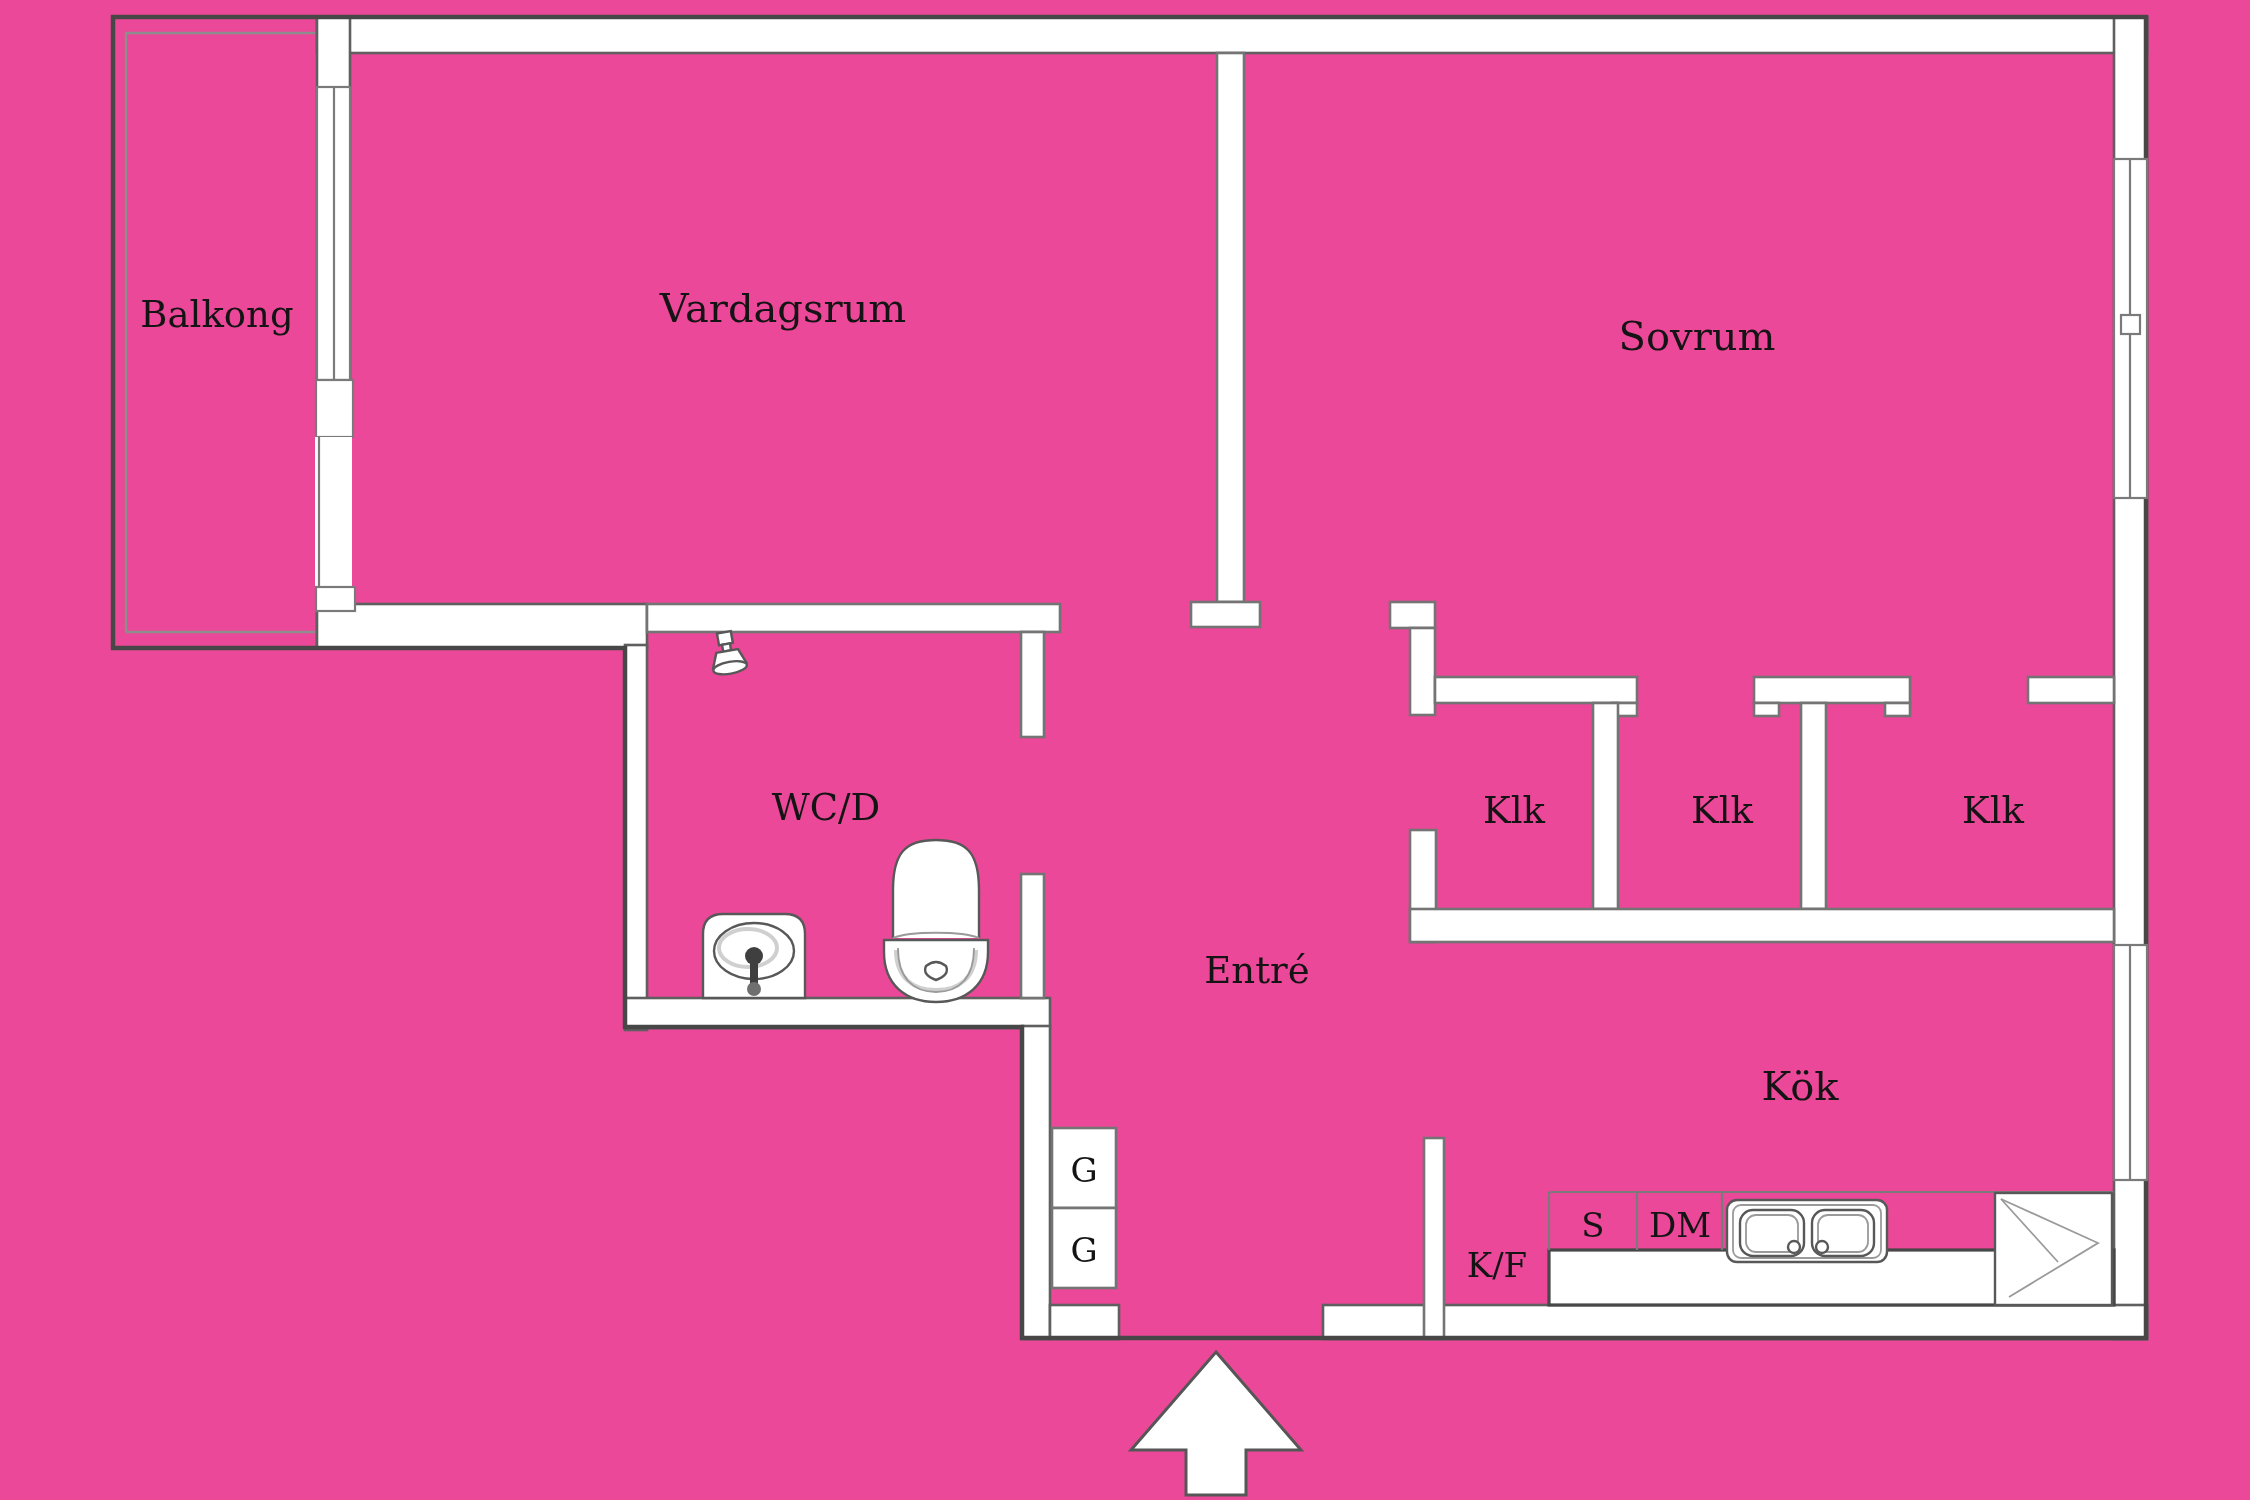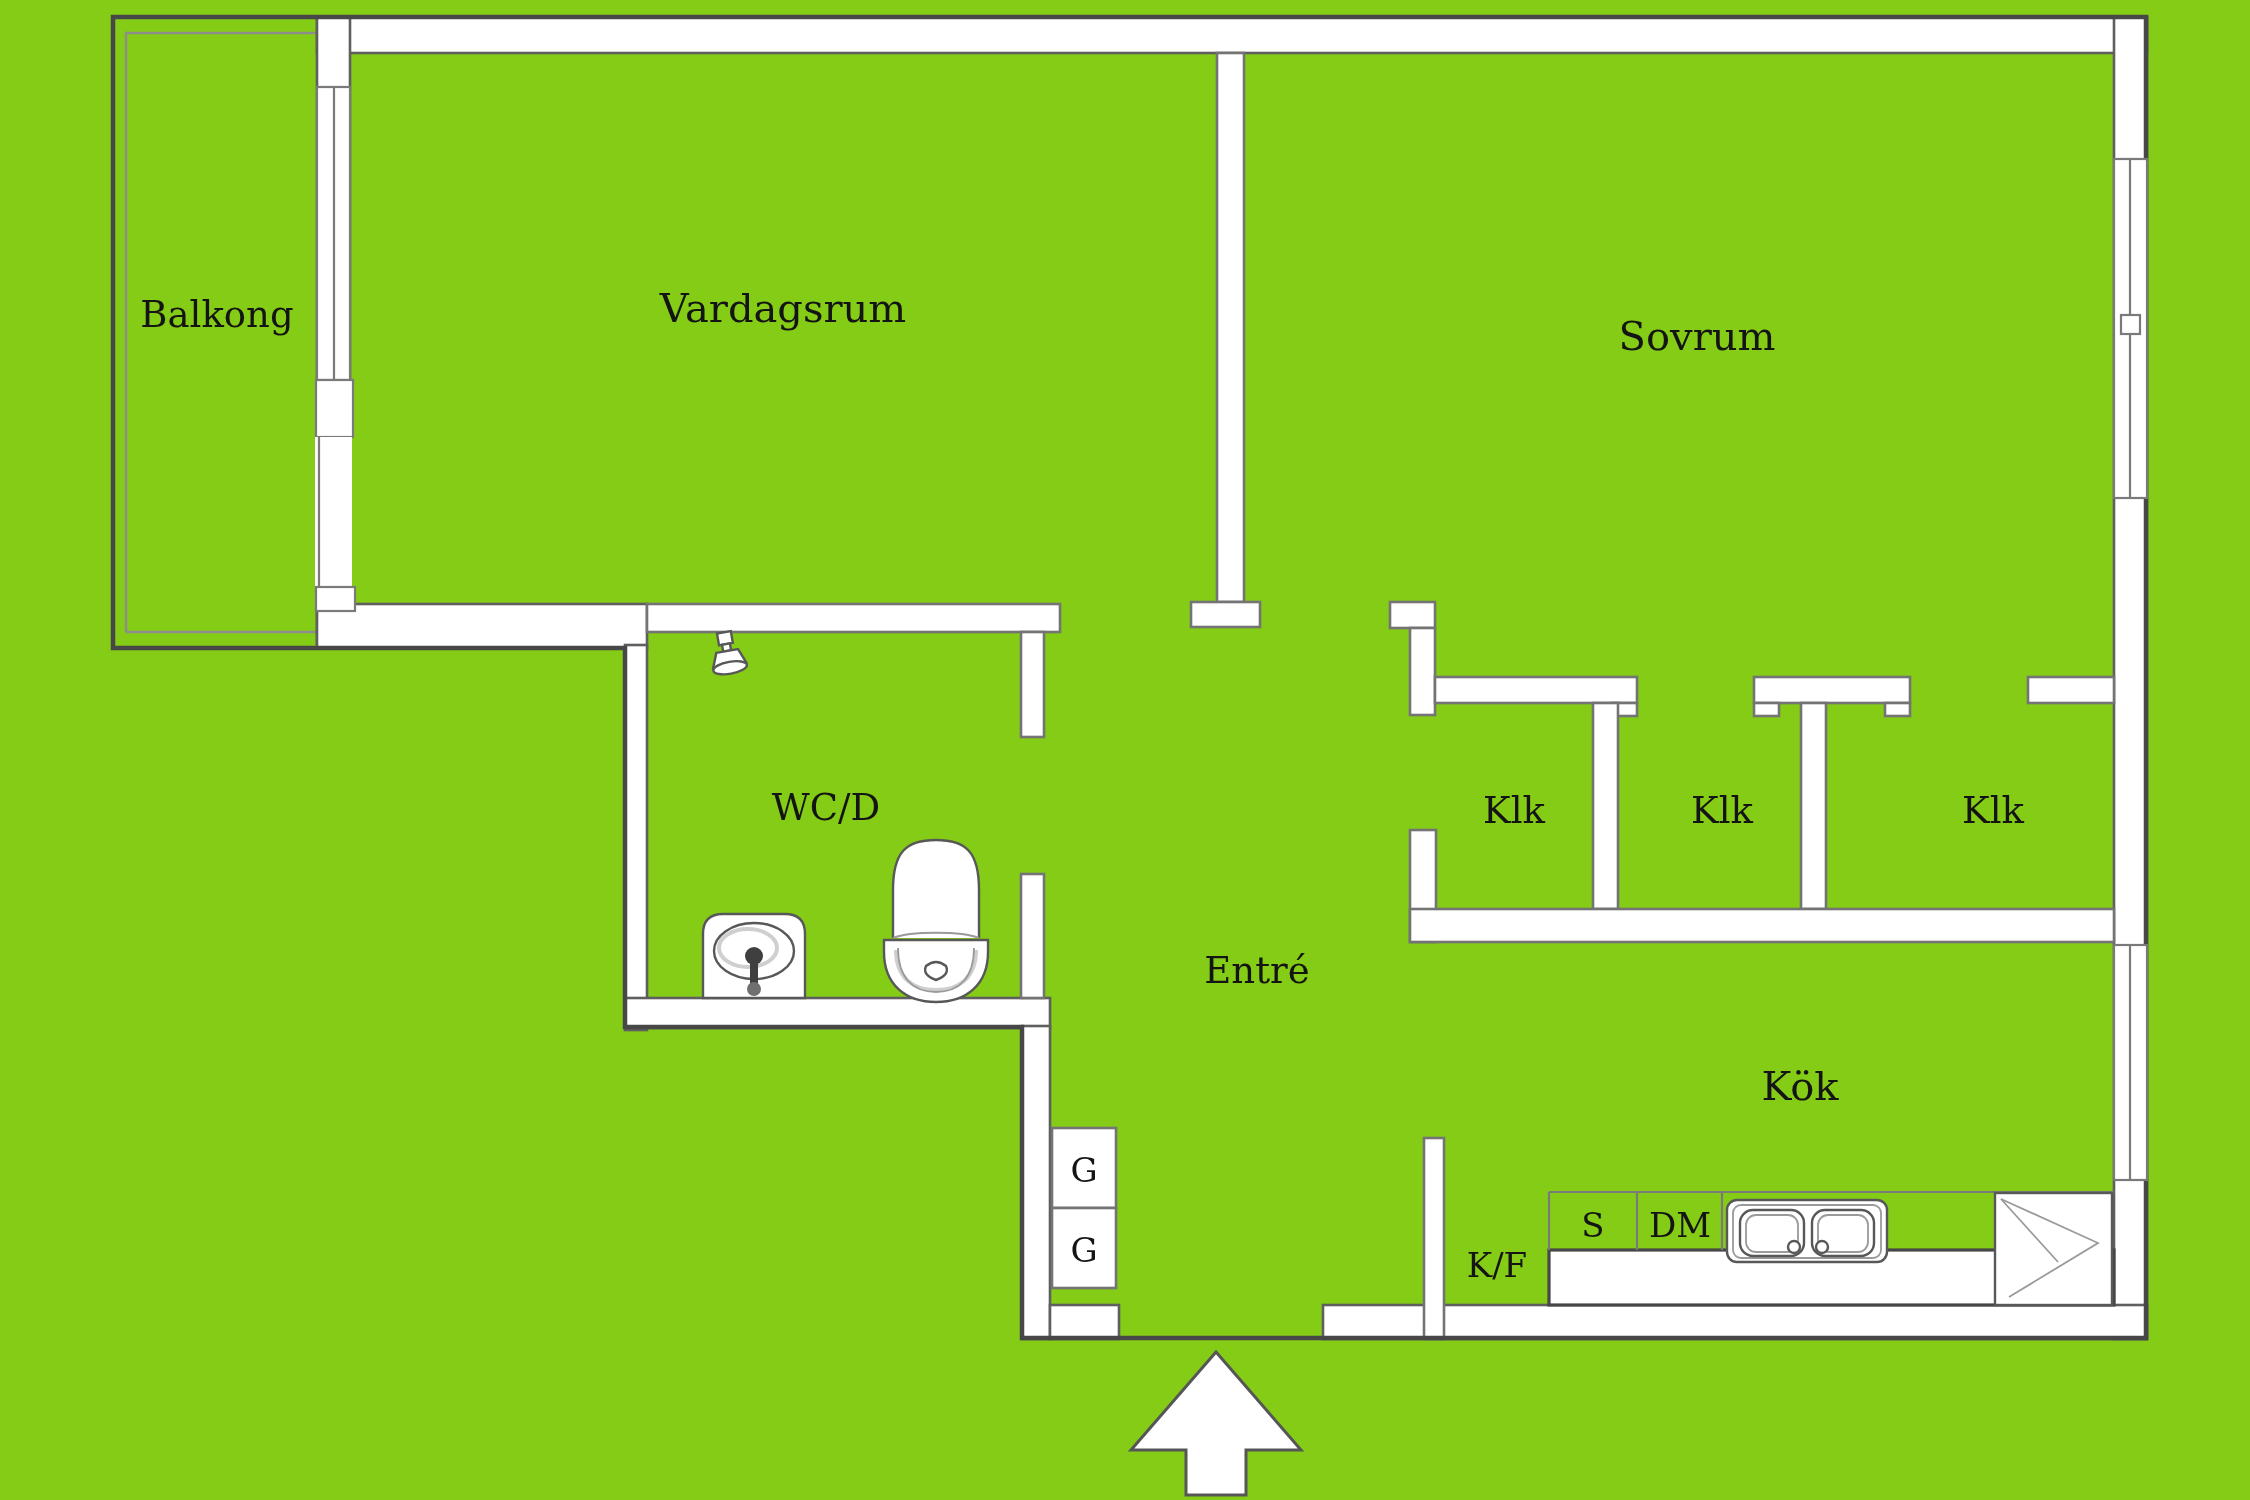--- a/index.html
+++ b/index.html
@@ -1,16 +1,16 @@
 <!DOCTYPE html>
 <html><head>
 <meta charset="utf-8">
 <style>
   html,body{margin:0;padding:0;background:#ffffff;}
-  .stage{width:2250px;height:1500px;position:relative;background:#84cc16;margin:0 auto;}
+  .stage{width:2250px;height:1500px;position:relative;background:#ec4899;margin:0 auto;}
   svg{display:block;}
   .ew{fill:#ffffff;stroke:#5f5f5f;stroke-width:2.6;}
   .iw{fill:#ffffff;stroke:#747474;stroke-width:2.6;}
   .perim{fill:none;stroke:#474747;stroke-width:4.5;stroke-linejoin:miter;}
   .balc{fill:none;stroke:#8d8d8d;stroke-width:2.4;}
   .win{fill:#ffffff;stroke:#7a7a7a;stroke-width:2.2;}
   .glz{stroke:#7a7a7a;stroke-width:2.2;fill:none;}
   .fx{fill:#ffffff;stroke:#585858;stroke-width:2.4;}
   .fx-thin{fill:none;stroke:#9a9a9a;stroke-width:1.8;}
   .fx-shade{fill:none;stroke:#cfcfcf;stroke-width:4;}

